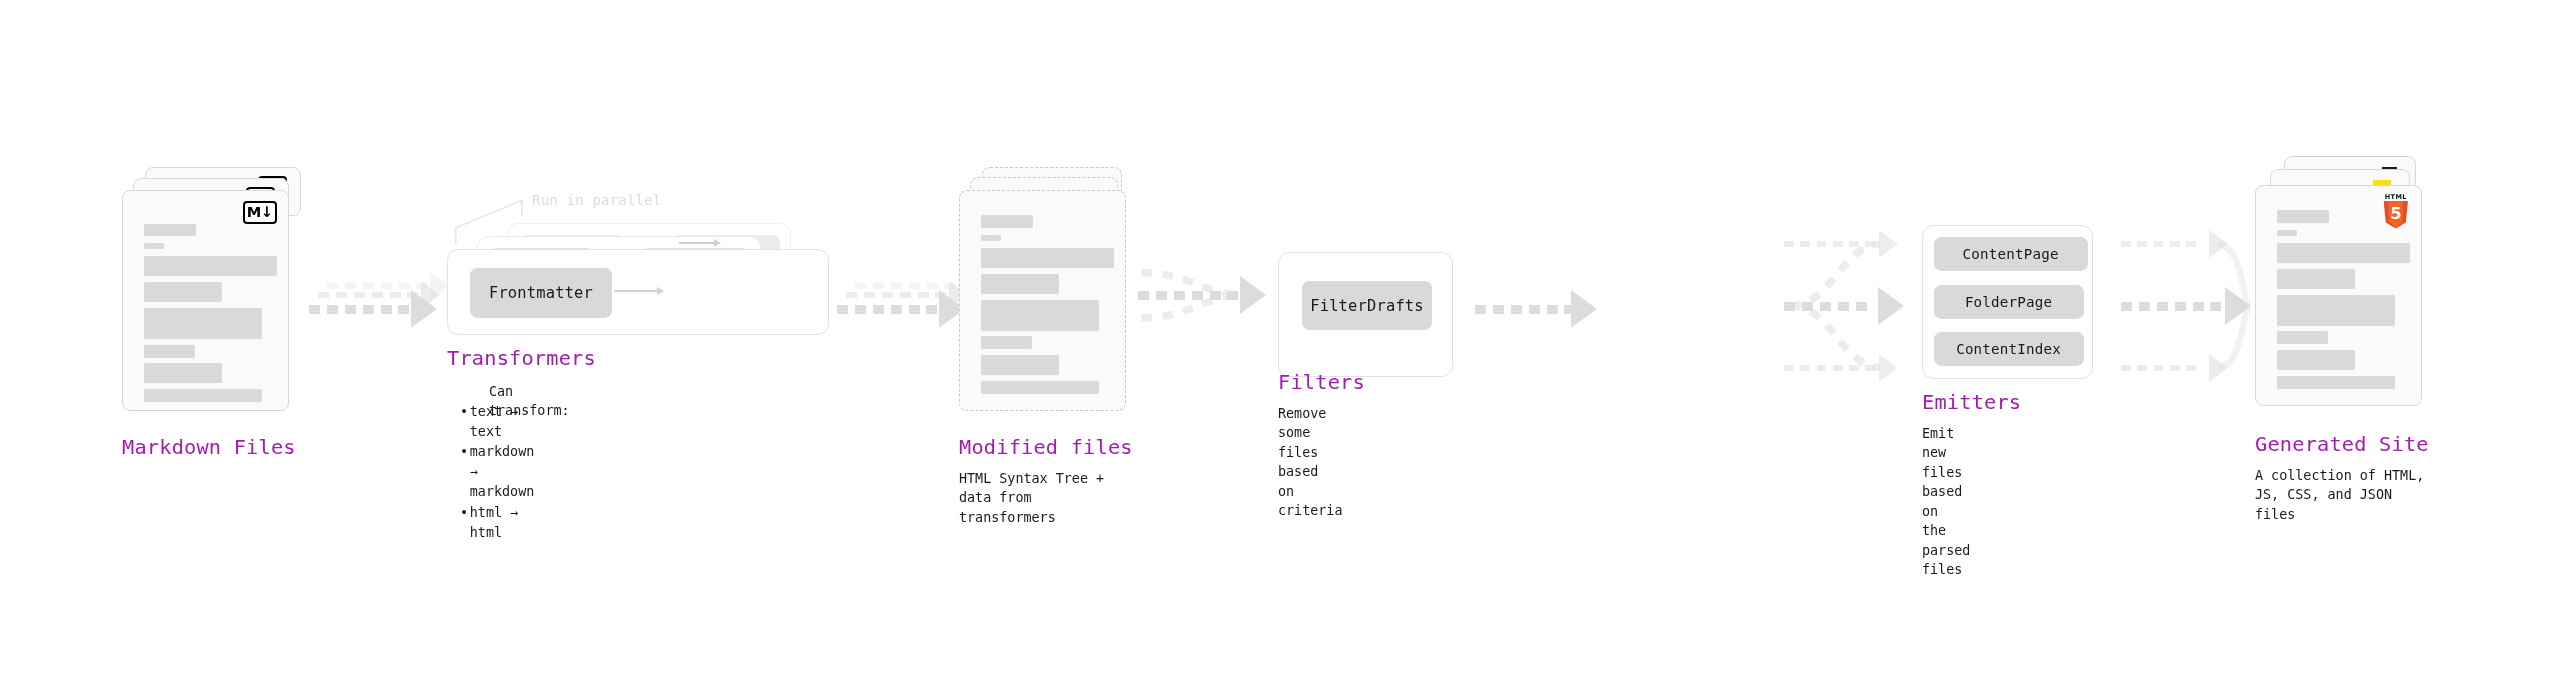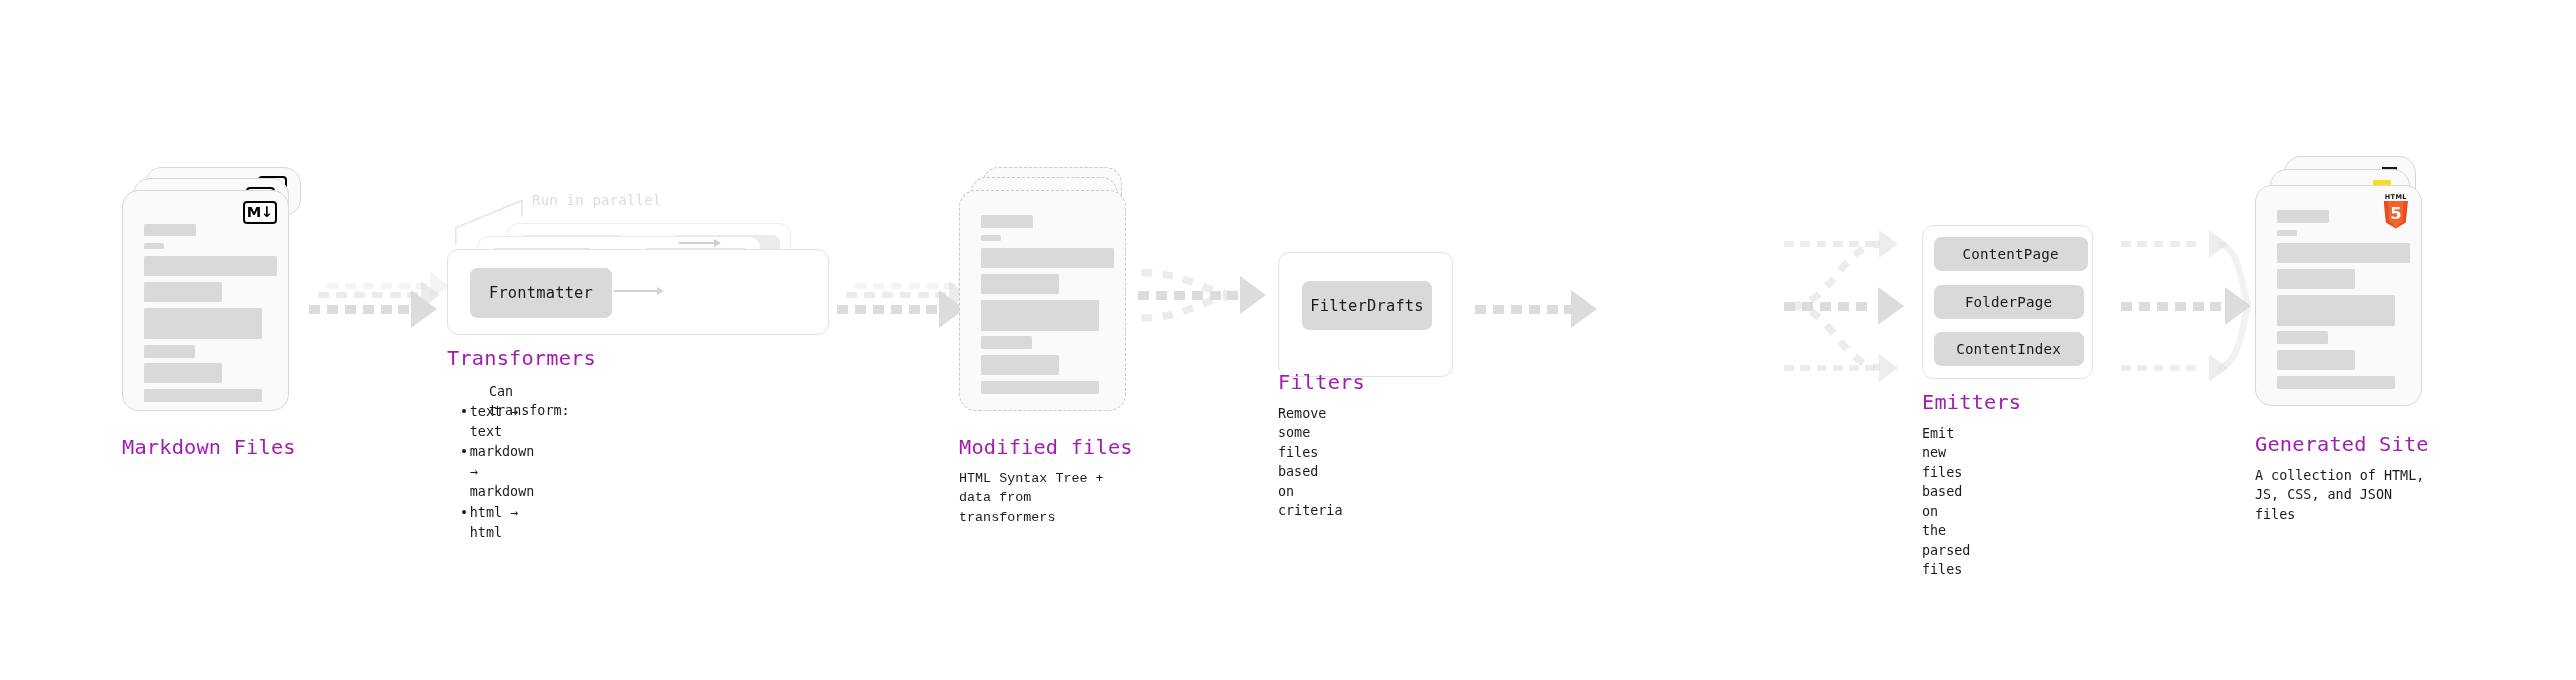--- a/index.html
+++ b/index.html
@@ -16,21 +16,21 @@
   }
 
   
   .stage{position:absolute;}
 
   
   .doc-stack{position:relative;}
   .doc{
     position:absolute;
     box-sizing:border-box;
-    border-radius:17px;
+    border-radius:8px;
     background:#fafafa;
     border:1.3px solid #d8d8d8;
   }
   .doc.dashed{
     background:#fafafa;
     border:1.3px dashed #c9c9c9;
   }
   .doc.back2{opacity:1;}
   .doc-body{position:absolute;inset:0;}
   .bar{
@@ -352,21 +352,21 @@
           <div class="bar" style="left:21px;top:57px;width:133px;height:19.5px;"></div>
           <div class="bar" style="left:21px;top:83px;width:78px;height:19.5px;"></div>
           <div class="bar" style="left:21px;top:109px;width:118px;height:31px;"></div>
           <div class="bar" style="left:21px;top:145px;width:51px;height:13px;"></div>
           <div class="bar" style="left:21px;top:164px;width:78px;height:19.5px;"></div>
           <div class="bar" style="left:21px;top:190px;width:118px;height:13px;"></div>
         </div>
       </div>
     </div>
     <div class="cap-title" style="left:0px;top:268px;">Modified files</div>
-    <div class="cap-sub" style="left:0px;top:302px;font-family:Liberation Mono, monospace;">HTML Syntax Tree +
+    <div class="cap-sub" style="left:0px;top:302px;">HTML Syntax Tree +
 data from transformers</div>
   </div>
 
   <div class="stage" style="left:1138px;top:258px;">
     <div class="fan" style="left:0px;top:0px;">
       <svg width="122" height="73" viewBox="0 0 150 90" fill="none">
         <path d="M4 18 C 60 18, 78 42, 120 45" stroke="#ececec" stroke-width="9" stroke-dasharray="13 13" fill="none"></path>
         <path d="M4 74 C 60 74, 78 50, 120 46" stroke="#ececec" stroke-width="9" stroke-dasharray="13 13" fill="none"></path>
       </svg>
     </div>

